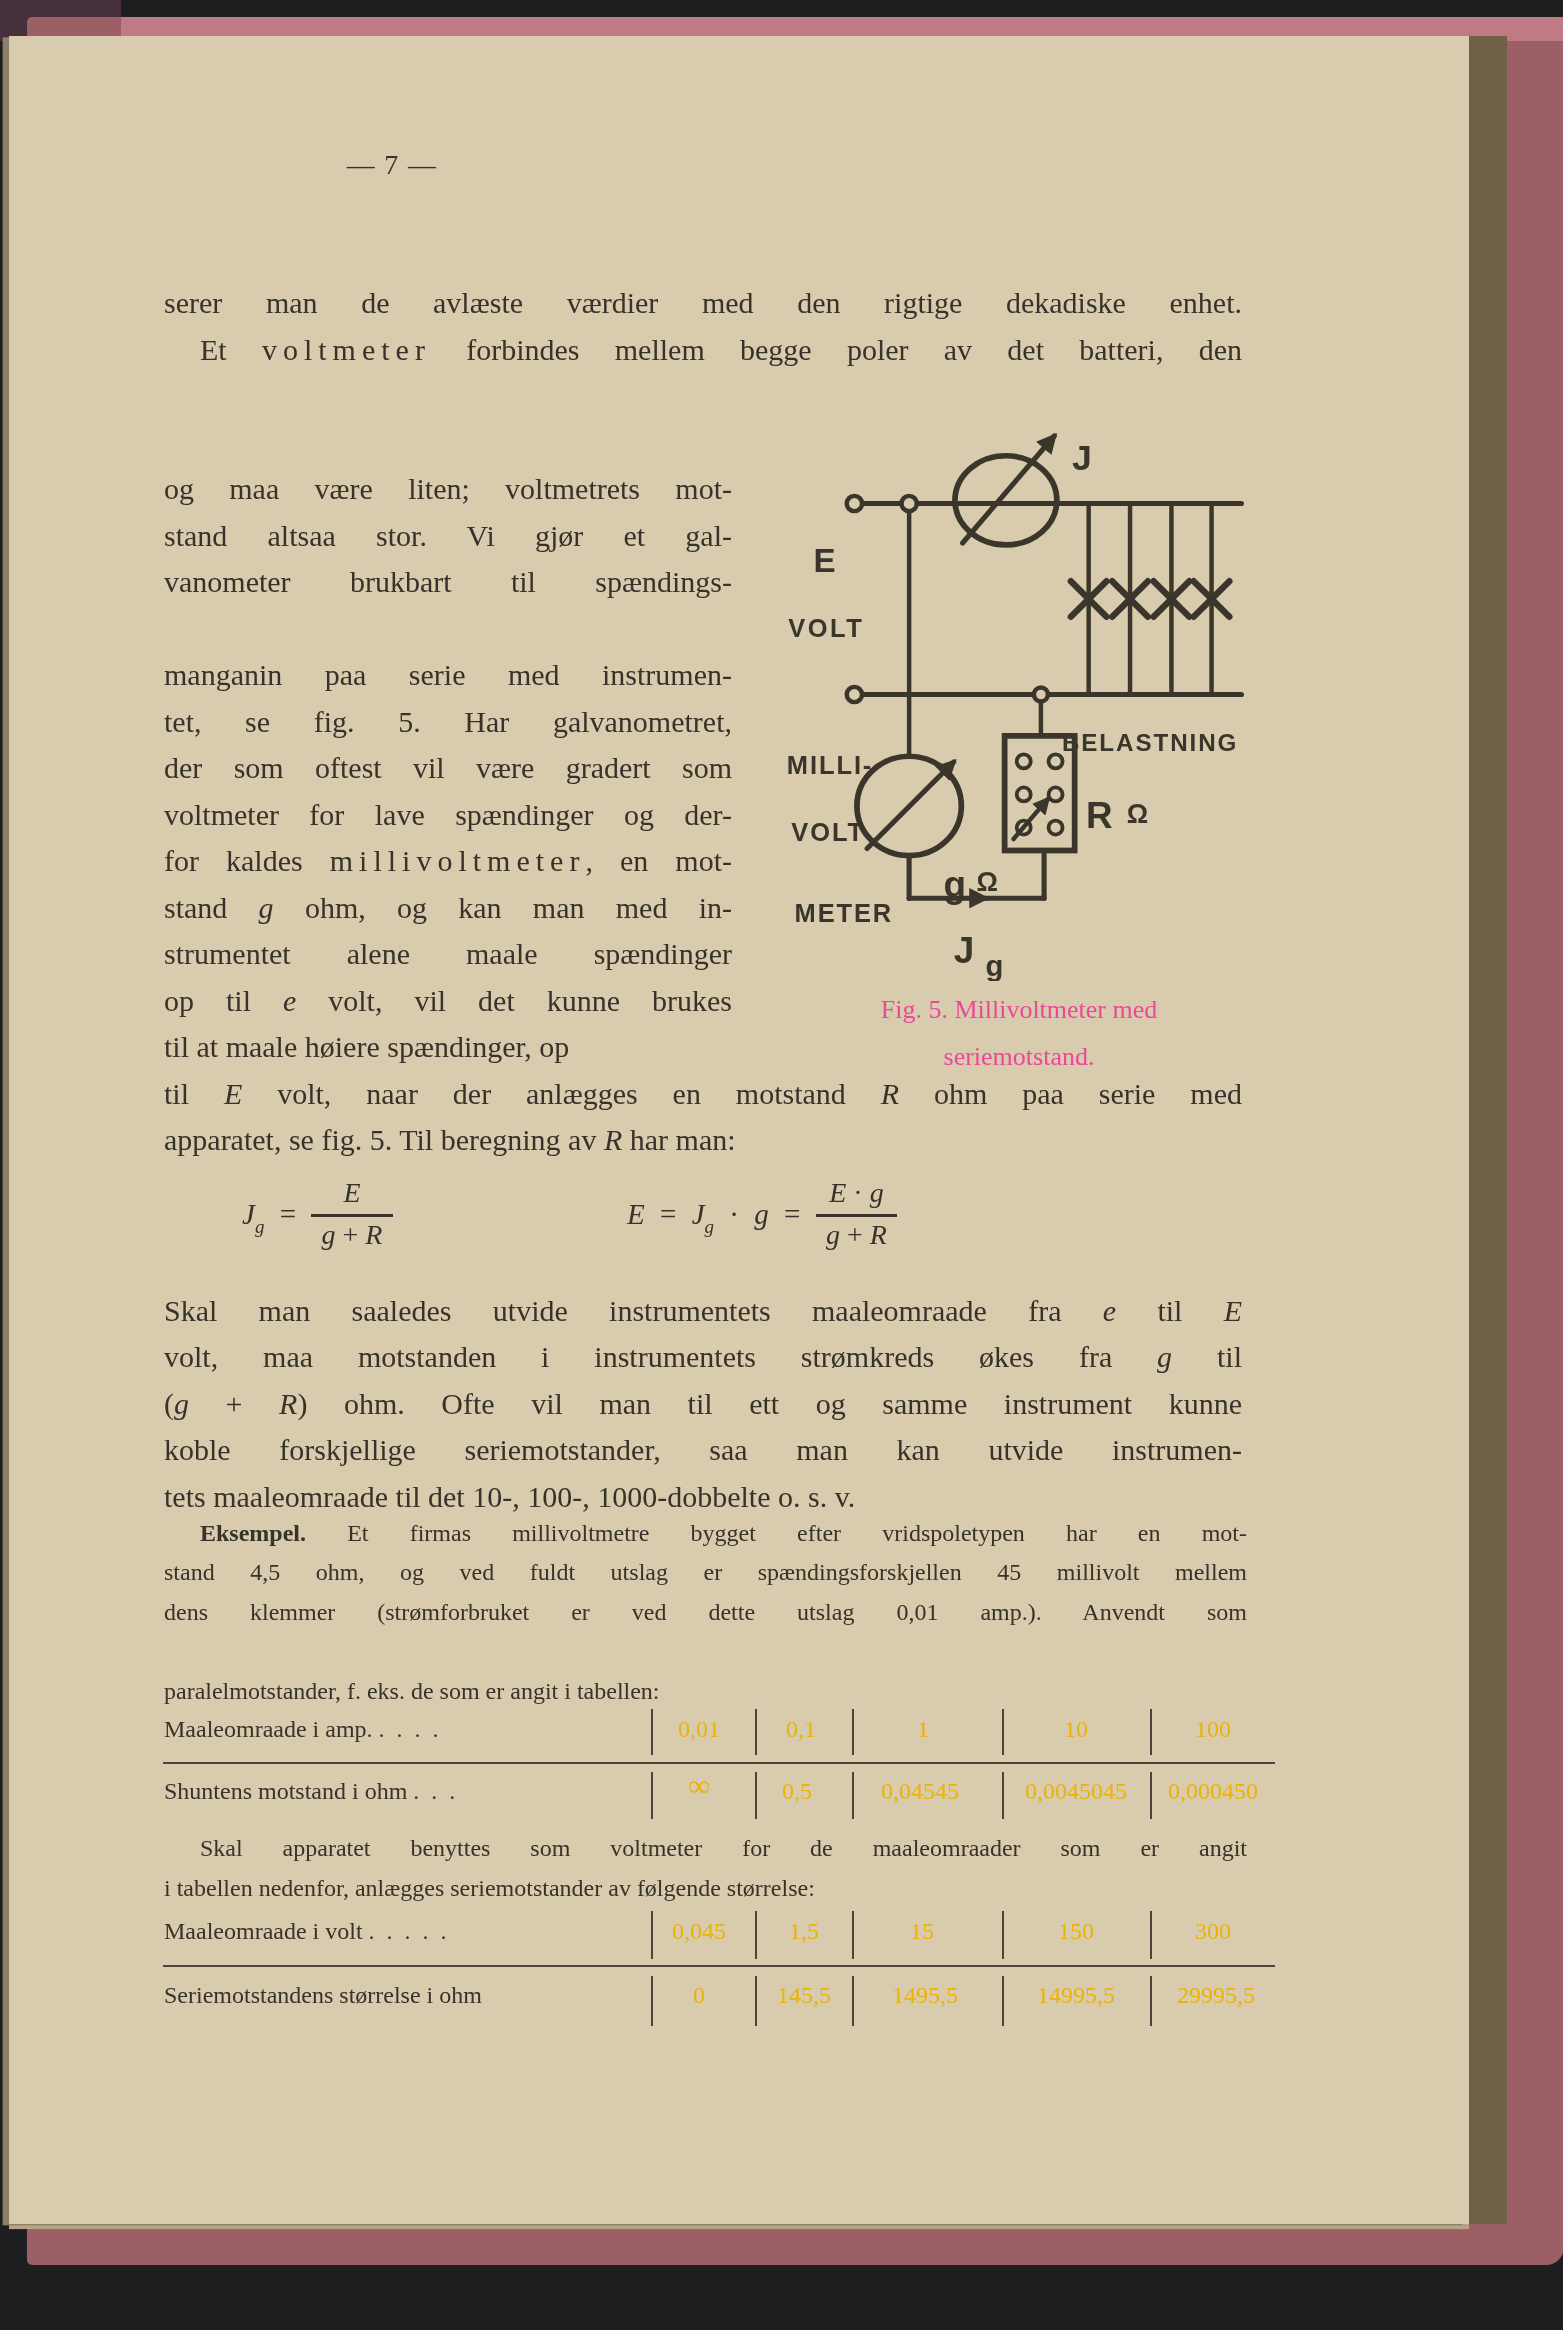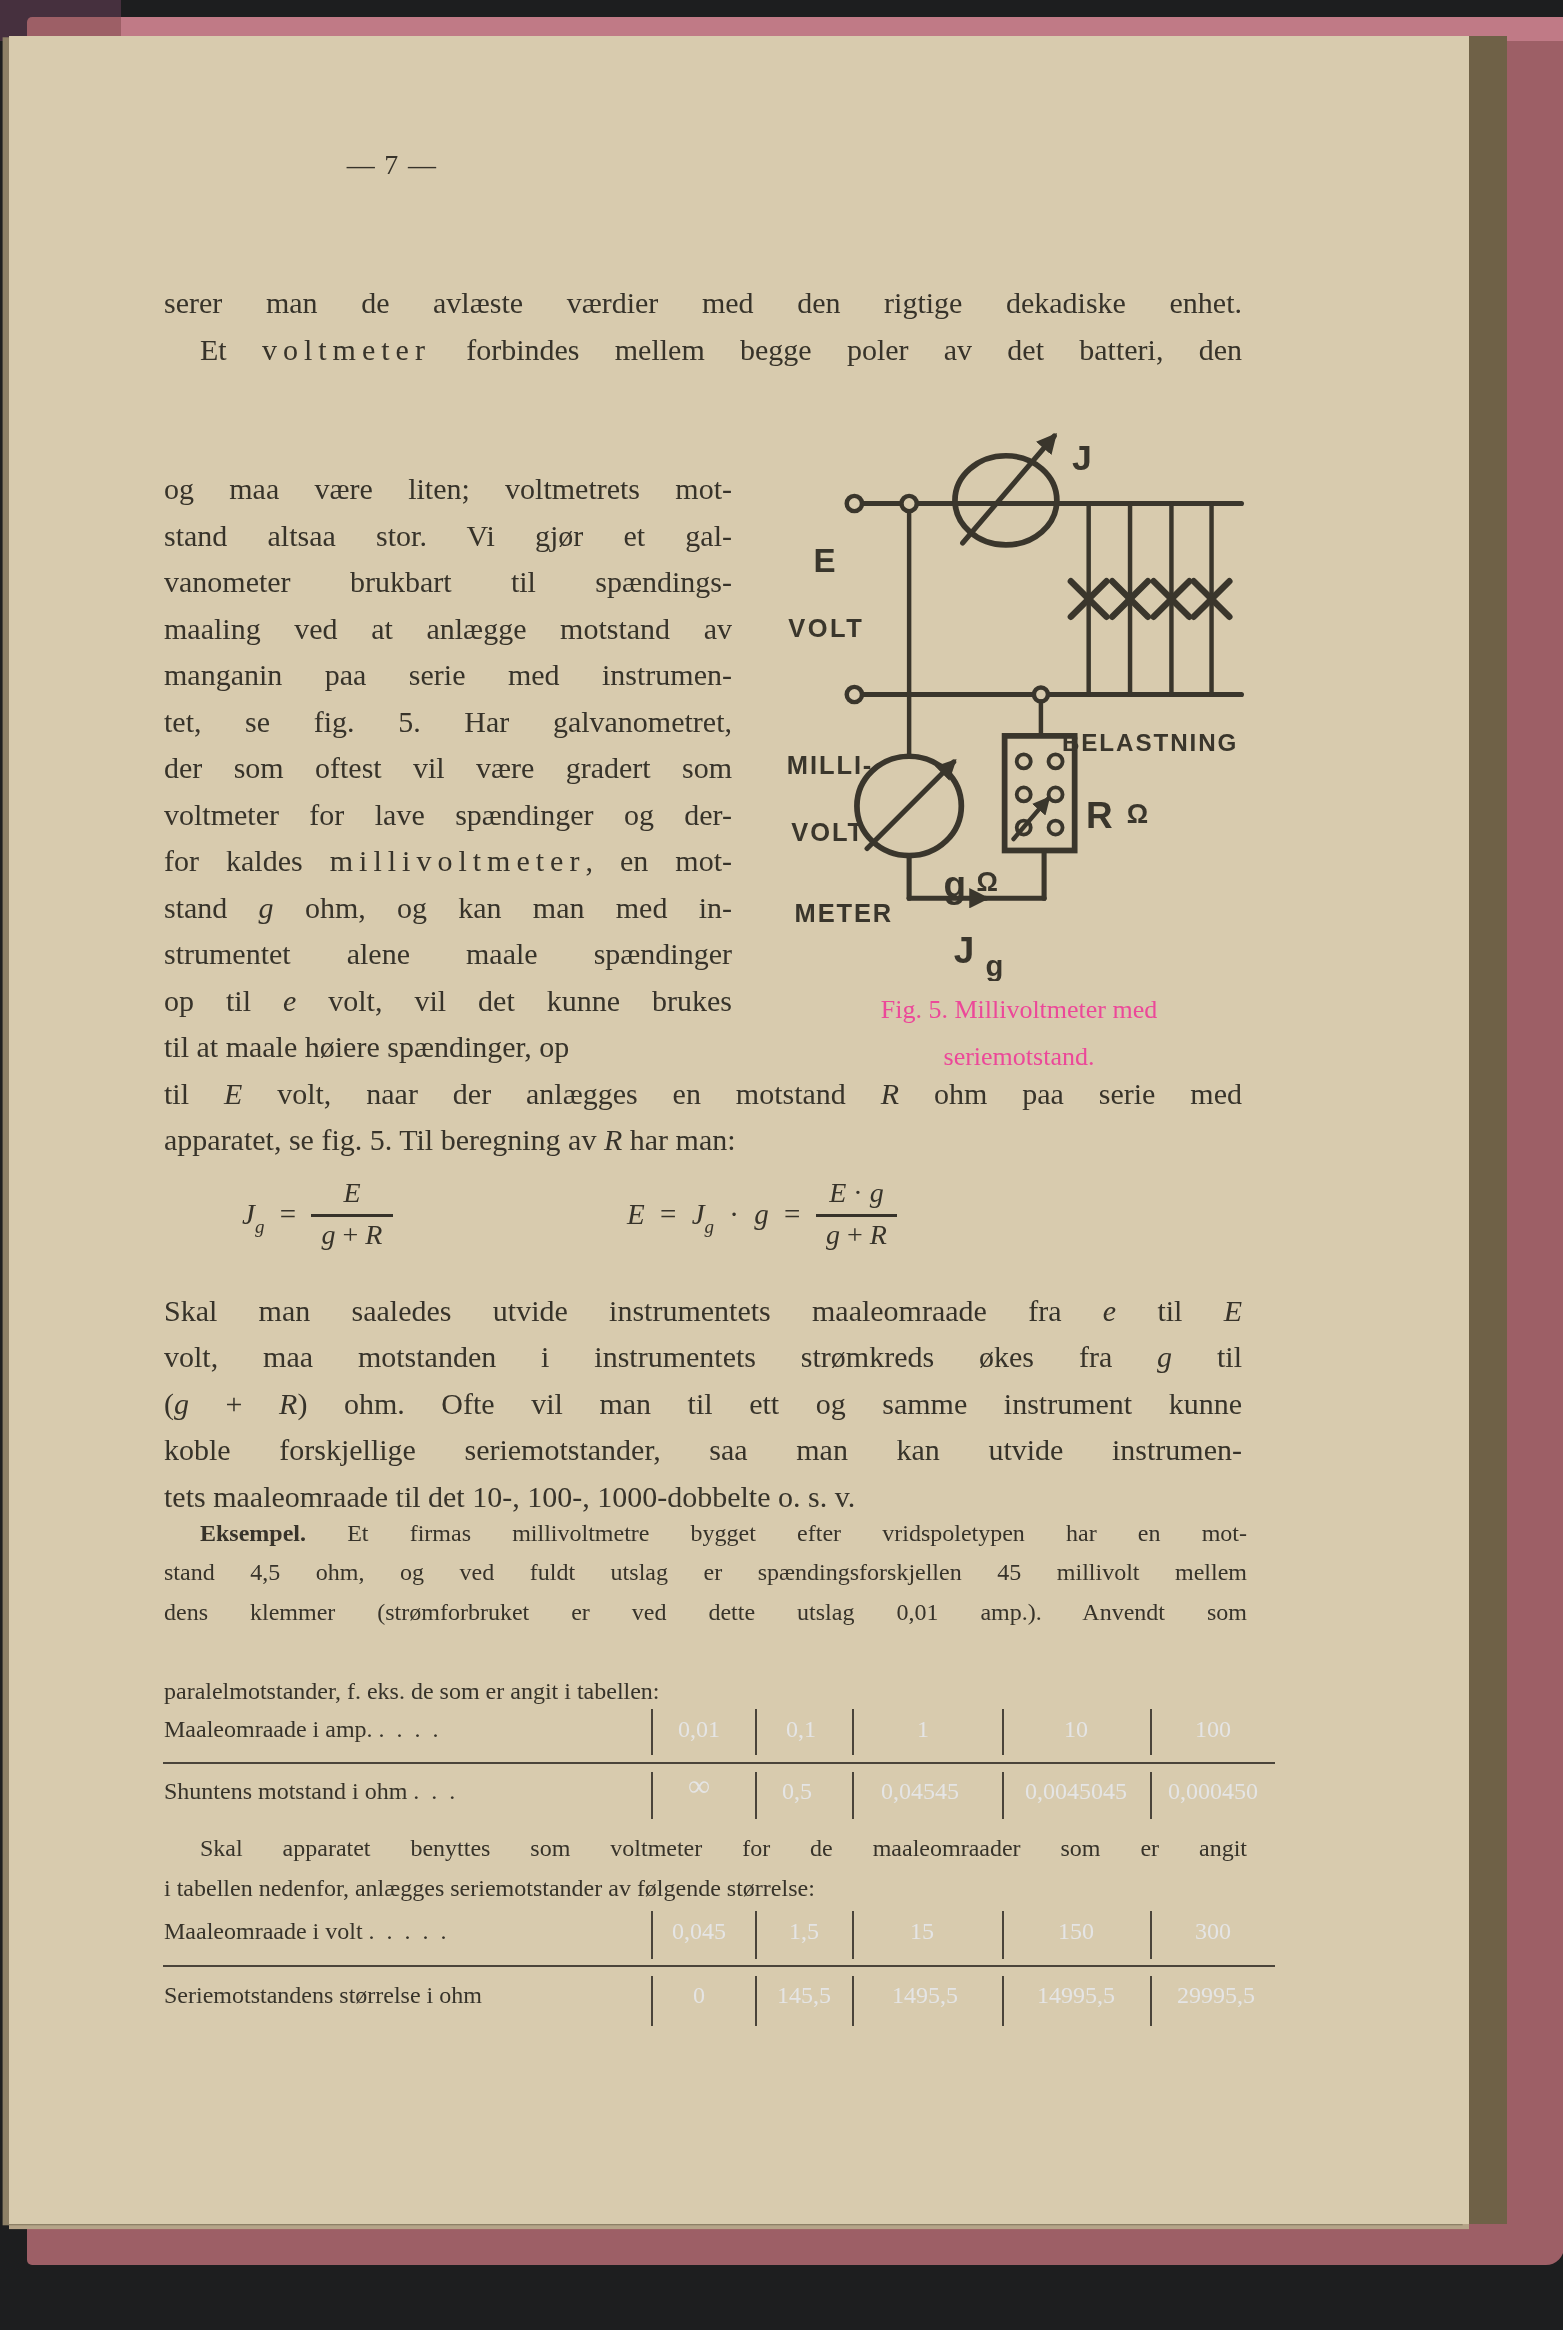--- a/index.html
+++ b/index.html
@@ -27,21 +27,21 @@
   .cap{position:absolute;left:809px;width:420px;text-align:center;font-size:26px;color:#ec4899;}
 
   .formula{position:absolute;display:flex;align-items:center;gap:15.3px;color:#37332a;
            font-size:29px;font-style:normal;}
   .it{font-style:italic;}
   .fsub{font-style:italic;font-size:19px;position:relative;top:9px;}
   .frac{display:inline-flex;flex-direction:column;align-items:center;font-size:28px;}
   .frac .bar{align-self:stretch;height:2.5px;background:#37332a;margin:5.1px 0 2.5px;}
   .frac .fnum,.frac .fden{padding:0 10.2px;}
 
-  .cell{position:absolute;transform:translateX(-50%);font-size:24px;color:#e5e5e5;white-space:nowrap;}
+  .cell{position:absolute;transform:translateX(-50%);font-size:24px;color:#eab308;white-space:nowrap;}
   .inf{font-size:31px;line-height:0.8;}
   .vsep{position:absolute;width:1.9px;background:#4a443a;}
   .hrule{position:absolute;left:163px;width:1112px;height:1.9px;background:#4a443a;}
   .tlabel{position:absolute;left:164px;font-size:24px;color:#37332a;white-space:nowrap;}
 
   .fig-svg{position:absolute;left:783px;top:408px;}
   .wire{stroke:#3a362c;stroke-width:8;fill:none;stroke-linecap:round;}
   .wire-thin{stroke:#3a362c;stroke-width:7;fill:none;stroke-linecap:round;}
   .ring{stroke:#3a362c;stroke-width:9;fill:none;}
   .term{stroke:#3a362c;stroke-width:7;fill:#d8cbae;}
@@ -60,21 +60,20 @@
 
   <div class="content">
 
     <div class="tl pagenum" style="top:148px">— 7 —</div>
 
     <div class="tl w-full just" style="top:285px">serer man de avlæste værdier med den rigtige dekadiske enhet.</div>
     <div class="tl w-full just ind" style="top:332px">Et <span class="sp">voltmeter</span> forbindes mellem begge poler av det batteri, den</div>
     <div class="tl w-narrow just" style="top:471px">og maa være liten; voltmetrets mot-</div>
     <div class="tl w-narrow just" style="top:518px">stand altsaa stor. Vi gjør et gal-</div>
     <div class="tl w-narrow just" style="top:564px">vanometer brukbart til spændings-</div>
-    <div class="tl w-narrow just" style="top:611px">maaling ved at anlægge motstand av</div>
     <div class="tl w-narrow just" style="top:657px">manganin paa serie med instrumen-</div>
     <div class="tl w-narrow just" style="top:704px">tet, se fig. 5. Har galvanometret,</div>
     <div class="tl w-narrow just" style="top:750px">der som oftest vil være gradert som</div>
     <div class="tl w-narrow just" style="top:797px">voltmeter for lave spændinger og der-</div>
     <div class="tl w-narrow just" style="top:843px">for kaldes <span class="sp">millivoltmeter</span>, en mot-</div>
     <div class="tl w-narrow just" style="top:890px">stand <i>g</i> ohm, og kan man med in-</div>
     <div class="tl w-narrow just" style="top:936px">strumentet alene maale spændinger</div>
     <div class="tl w-narrow just" style="top:983px">op til <i>e</i> volt, vil det kunne brukes</div>
     <div class="tl w-narrow" style="top:1029px">til at maale høiere spændinger, op</div>
     <div class="tl w-full just" style="top:1076px">til <i>E</i> volt, naar der anlægges en motstand <i>R</i> ohm paa serie med</div>

